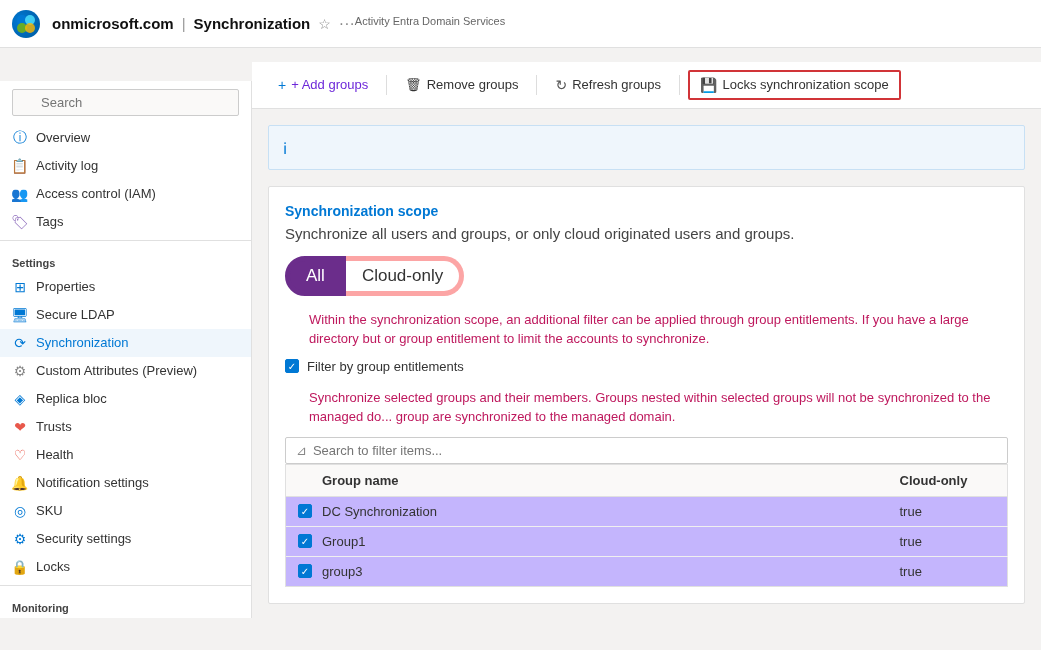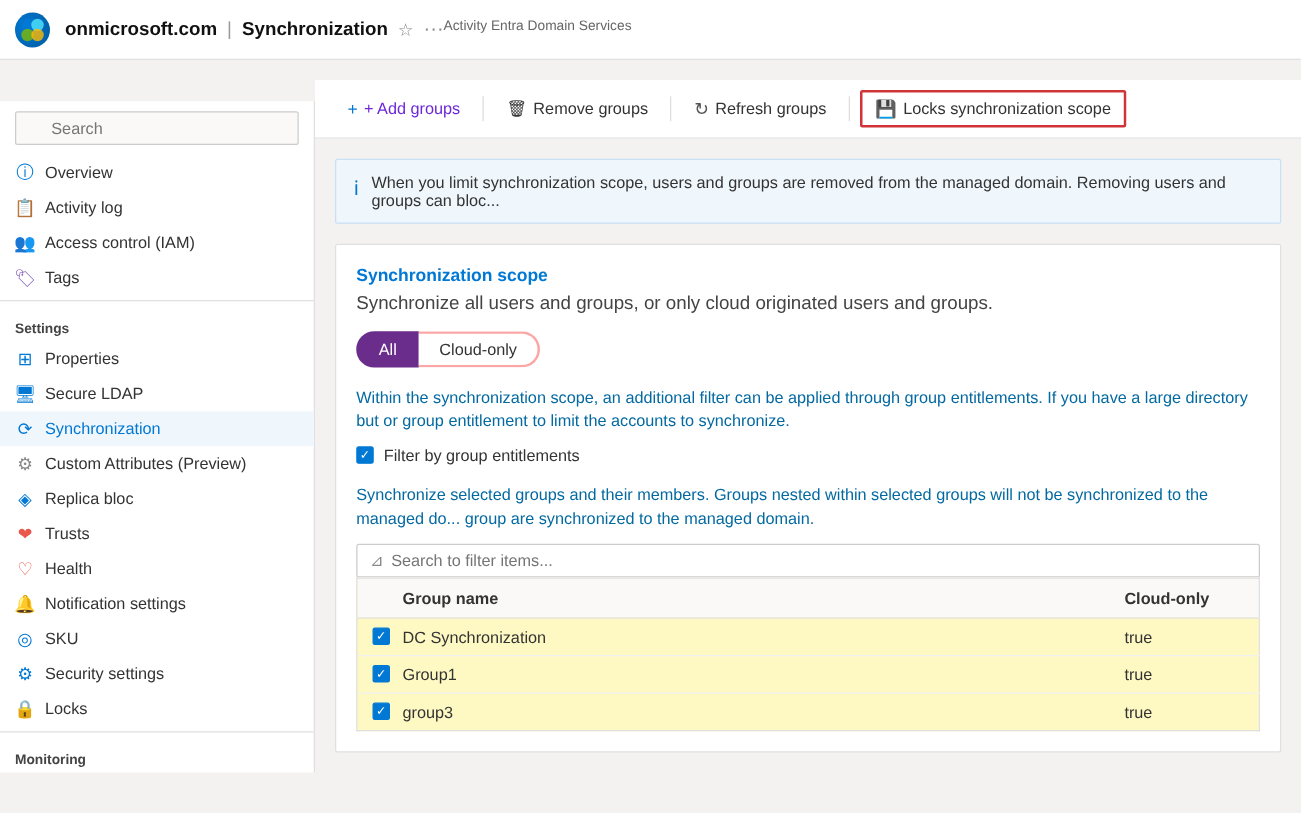--- a/index.html
+++ b/index.html
@@ -40,42 +40,42 @@
     .info-banner { background: #eff6fc; border: 1px solid #c7e0f4; border-radius: 2px; padding: 10px 14px; display: flex; align-items: flex-start; gap: 10px; margin-bottom: 16px; font-size: 13px; color: #333; }
     .info-icon { color: #0078d4; font-size: 16px; flex-shrink: 0; margin-top: 1px; }
 
     
     .card { background: #fff; border: 1px solid #e0e0e0; border-radius: 2px; padding: 16px; margin-bottom: 16px; }
     .card-title { font-size: 14px; font-weight: 600; color: #0078d4; margin-bottom: 6px; }
     .card-desc { font-size: 15px; color: #444; margin-bottom: 14px; }
 
     
     .toggle-group { display: flex; margin-bottom: 14px; }
-    .toggle-pill { padding: 5px 16px; font-size: 13px; cursor: pointer; border: 2px solid #fca5a5; }
+    .toggle-pill { padding: 5px 16px; font-size: 17px; cursor: pointer; border: 5px solid #fca5a5; }
     .toggle-pill.active { background: #6b2d8b; color: #fff; border-color: #6b2d8b; border-radius: 20px 0 0 20px; }
     .toggle-pill.inactive { background: #fff; color: #333; border-radius: 0 20px 20px 0; border-left: none; }
 
     
-    .section-text { font-size: 13px; color: #0369a1; margin-bottom: 10px; line-height: 1.5; }
+    .section-text { font-size: 13px; color: #be185d; margin-bottom: 10px; line-height: 1.5; margin-left: 24px; }
 
     
     .checkbox-row { display: flex; align-items: center; gap: 8px; margin-bottom: 14px; }
     .checkbox-blue { width: 14px; height: 14px; background: #0078d4; border: 1px solid #0078d4; display: flex; align-items: center; justify-content: center; border-radius: 2px; color: white; font-size: 10px; flex-shrink: 0; }
 
     
     .filter-tag { display: inline-flex; align-items: center; gap: 6px; border: 1px solid #ccc; border-radius: 2px; padding: 4px 8px; font-size: 13px; background: #fff; margin-bottom: 12px; }
     .filter-tag .close-x { cursor: pointer; color: #666; font-size: 12px; }
 
     
     .search-filter { display: flex; align-items: center; border: 1px solid #ccc; border-radius: 2px; padding: 5px 10px; gap: 6px; background: #fff; margin-bottom: 0; }
     .search-filter input { border: none; outline: none; font-size: 13px; color: #888; flex: 1; background: transparent; }
     .filter-icon { color: #888; font-size: 13px; }
 
     
-    .groups-table { width: 100%; border-collapse: collapse; background: #fef9c3; border: 1px solid #e0e0e0; }
+    .groups-table { width: 100%; border-collapse: collapse; background: #c4b5fd; border: 1px solid #e0e0e0; }
     .groups-table th { padding: 8px 12px; text-align: left; font-weight: 600; font-size: 13px; border-bottom: 1px solid #e0e0e0; background: #faf9f8; }
     .groups-table td { padding: 7px 12px; font-size: 13px; border-bottom: 1px solid #f0f0f0; }
     .groups-table tr:last-child td { border-bottom: none; }
     .col-cloud { text-align: left; width: 120px; }
   </style>
 </head>
 <body>
 
 <div class="topbar">
   <div class="topbar-logo">
@@ -199,21 +199,20 @@
       <button class="action-btn highlighted">
         <span style="font-size:14px;">💾</span>
         <span>Locks synchronization scope</span>
       </button>
     </div>
 
     <div class="content">
 
       <div class="info-banner">
         <span class="info-icon">ℹ</span>
-        <span>When you limit synchronization scope, users and groups are removed from the managed domain. Removing users and groups can bloc...</span>
       </div>
 
       <div class="card">
         <div class="card-title">Synchronization scope</div>
         <div class="card-desc">Synchronize all users and groups, or only cloud originated users and groups.</div>
 
         
         <div class="toggle-group">
           <div class="toggle-pill active">
             <span>All</span>

